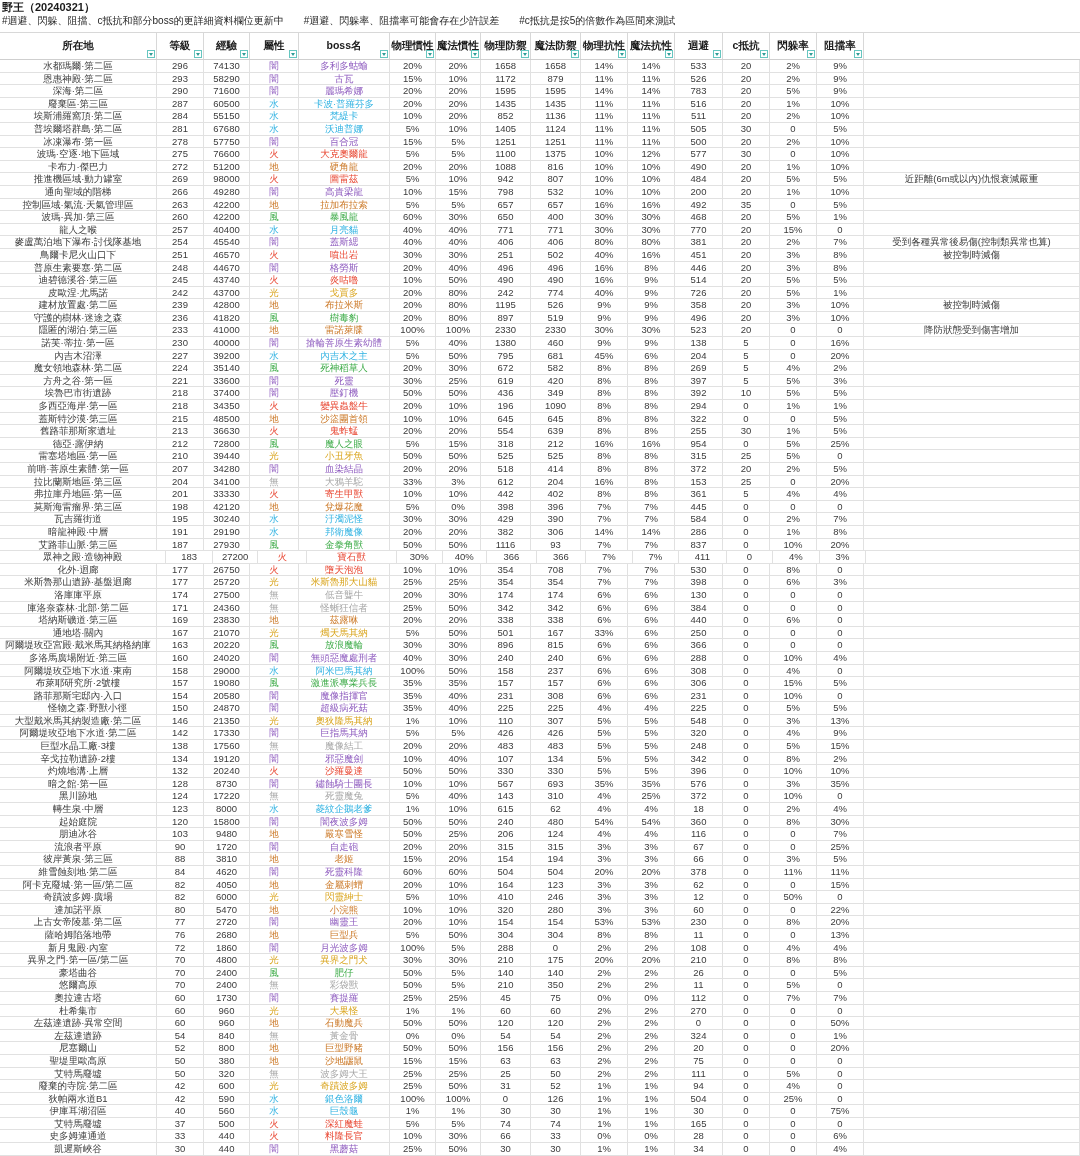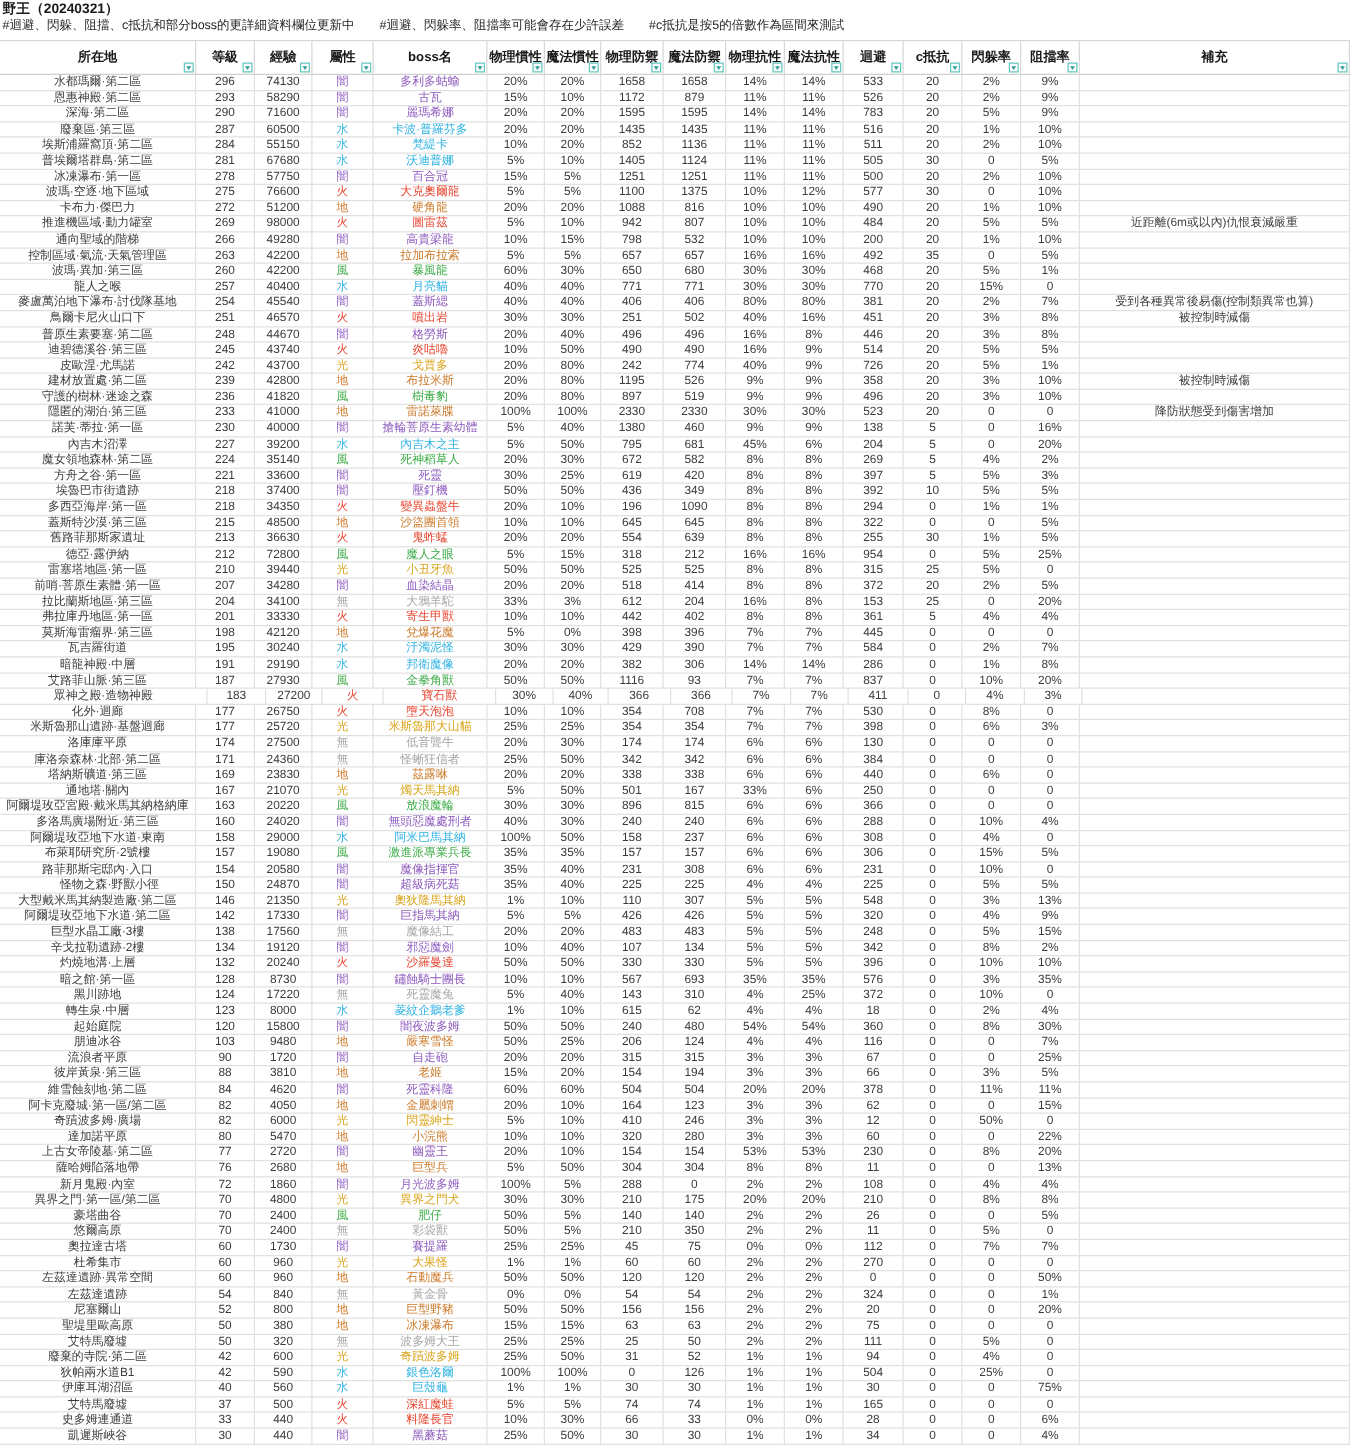--- a/index.html
+++ b/index.html
@@ -94,24 +94,20 @@
         <span class="filter"></span>
       </div>
       <div class="th" style="width: 47px;">
         <span>閃躲率</span>
         <span class="filter"></span>
       </div>
       <div class="th" style="width: 47px;">
         <span>阻擋率</span>
         <span class="filter"></span>
       </div>
-      <div class="th" style="width: 216px;">
-        <span>補充</span>
-        <span class="filter"></span>
-      </div>
     </div>
   <div class="tbody" id="tbody">
       <div class="tr">
         <div class="td" style="width: 157px;">水都瑪爾·第二區</div>
         <div class="td" style="width: 47px;">296</div>
         <div class="td" style="width: 46px;">74130</div>
         <div class="td" style="width: 49px; color: rgb(142, 91, 191);">闇</div>
         <div class="td" style="width: 91px; color: rgb(142, 91, 191);">多利多蛄蝓</div>
         <div class="td" style="width: 46px;">20%</div>
         <div class="td" style="width: 45px;">20%</div>
@@ -325,21 +321,21 @@
       </div>
       <div class="tr">
         <div class="td" style="width: 157px;">波瑪·異加·第三區</div>
         <div class="td" style="width: 47px;">260</div>
         <div class="td" style="width: 46px;">42200</div>
         <div class="td" style="width: 49px; color: rgb(60, 171, 71);">風</div>
         <div class="td" style="width: 91px; color: rgb(60, 171, 71);">暴風龍</div>
         <div class="td" style="width: 46px;">60%</div>
         <div class="td" style="width: 45px;">30%</div>
         <div class="td" style="width: 50px;">650</div>
-        <div class="td" style="width: 50px;">680</div>
+        <div class="td" style="width: 50px;">400</div>
         <div class="td" style="width: 47px;">30%</div>
         <div class="td" style="width: 47px;">30%</div>
         <div class="td" style="width: 48px;">468</div>
         <div class="td" style="width: 47px;">20</div>
         <div class="td" style="width: 47px;">5%</div>
         <div class="td" style="width: 47px;">1%</div>
         <div class="td" style="width: 216px;"></div>
       </div>
       <div class="tr">
         <div class="td" style="width: 157px;">龍人之喉</div>
@@ -1527,21 +1523,21 @@
         <div class="td" style="width: 47px;">0</div>
         <div class="td" style="width: 47px;">0</div>
         <div class="td" style="width: 47px;">20%</div>
         <div class="td" style="width: 216px;"></div>
       </div>
       <div class="tr">
         <div class="td" style="width: 157px;">聖堤里歐高原</div>
         <div class="td" style="width: 47px;">50</div>
         <div class="td" style="width: 46px;">380</div>
         <div class="td" style="width: 49px; color: rgb(204, 122, 41);">地</div>
-        <div class="td" style="width: 91px; color: rgb(204, 122, 41);">冰凍瀑布</div>
+        <div class="td" style="width: 91px; color: rgb(204, 122, 41);">沙地鼴鼠</div>
         <div class="td" style="width: 46px;">15%</div>
         <div class="td" style="width: 45px;">15%</div>
         <div class="td" style="width: 50px;">63</div>
         <div class="td" style="width: 50px;">63</div>
         <div class="td" style="width: 47px;">2%</div>
         <div class="td" style="width: 47px;">2%</div>
         <div class="td" style="width: 48px;">75</div>
         <div class="td" style="width: 47px;">0</div>
         <div class="td" style="width: 47px;">0</div>
         <div class="td" style="width: 47px;">0</div>

